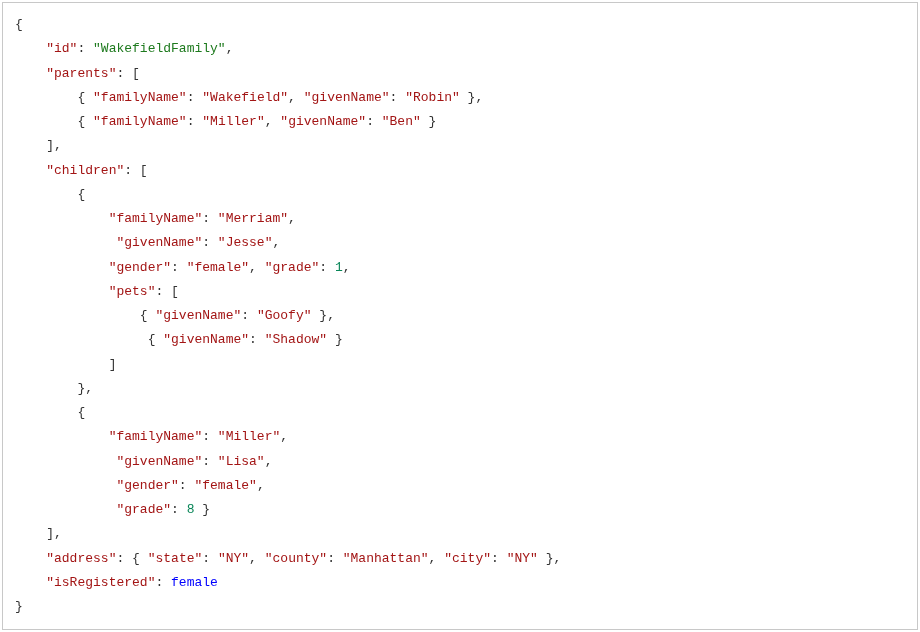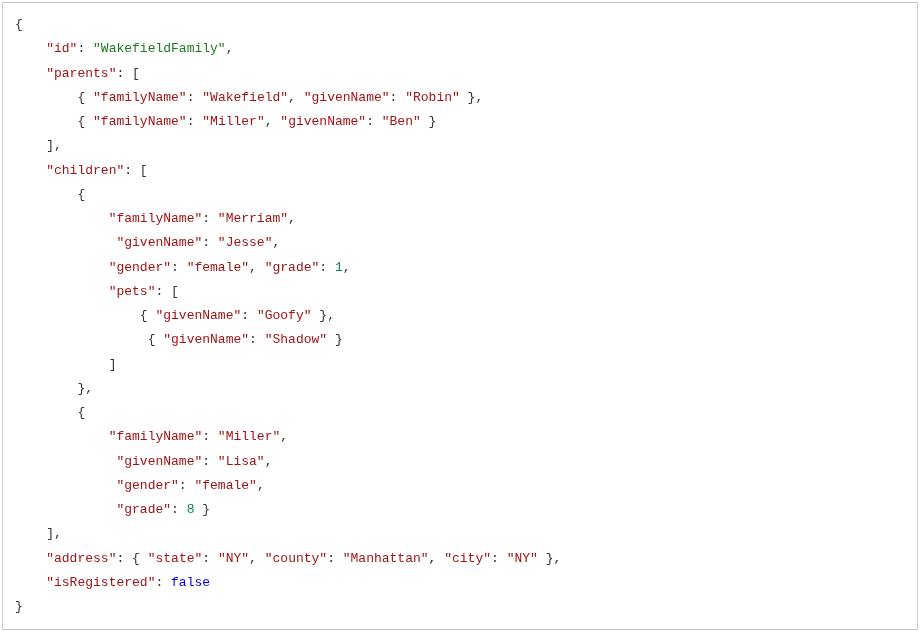--- a/index.html
+++ b/index.html
@@ -53,15 +53,15 @@
 <span class="line">                 <span class="p">{</span> <span class="k">"givenName"</span><span class="p">: </span><span class="s">"Shadow"</span> <span class="p">}</span></span>
 <span class="line">            <span class="p">]</span></span>
 <span class="line">        <span class="p">}</span><span class="p">,</span></span>
 <span class="line">        <span class="p">{</span></span>
 <span class="line">            <span class="k">"familyName"</span><span class="p">: </span><span class="s">"Miller"</span><span class="p">,</span></span>
 <span class="line">             <span class="k">"givenName"</span><span class="p">: </span><span class="s">"Lisa"</span><span class="p">,</span></span>
 <span class="line">             <span class="k">"gender"</span><span class="p">: </span><span class="s">"female"</span><span class="p">,</span></span>
 <span class="line">             <span class="k">"grade"</span><span class="p">: </span><span class="n">8</span> <span class="p">}</span></span>
 <span class="line">    <span class="p">]</span><span class="p">,</span></span>
 <span class="line">    <span class="k">"address"</span><span class="p">: </span><span class="p">{</span> <span class="k">"state"</span><span class="p">: </span><span class="s">"NY"</span><span class="p">,</span> <span class="k">"county"</span><span class="p">: </span><span class="s">"Manhattan"</span><span class="p">,</span> <span class="k">"city"</span><span class="p">: </span><span class="s">"NY"</span> <span class="p">}</span><span class="p">,</span></span>
-<span class="line">    <span class="k">"isRegistered"</span><span class="p">: </span><span class="t">false</span></span>
+<span class="line">    <span class="k">"isRegistered"</span><span class="p">: </span><span class="t">female</span></span>
 <span class="line"><span class="p">}</span></span>
 </div>
 
 </body></html>

